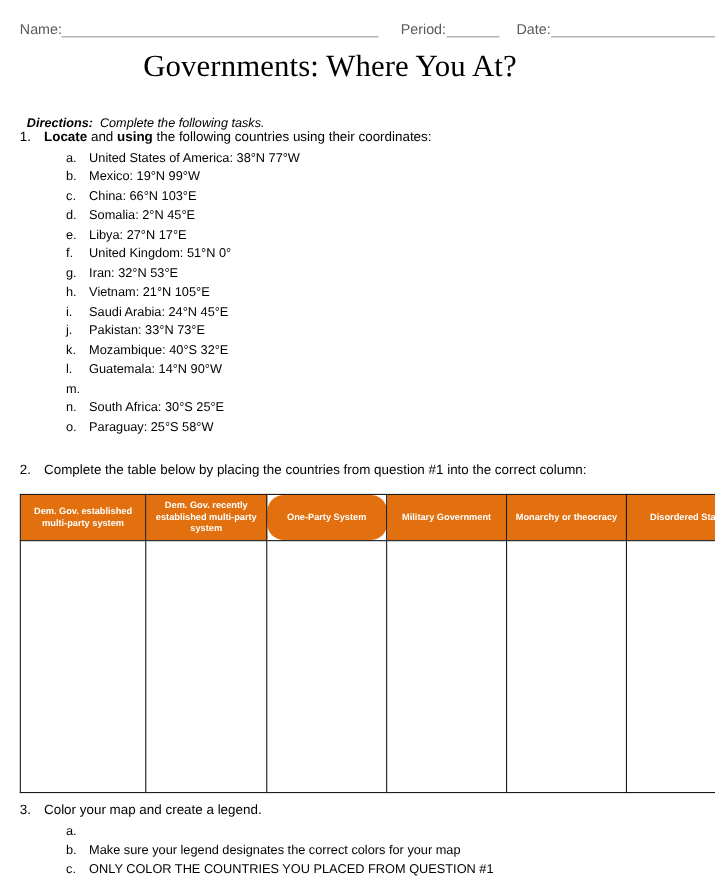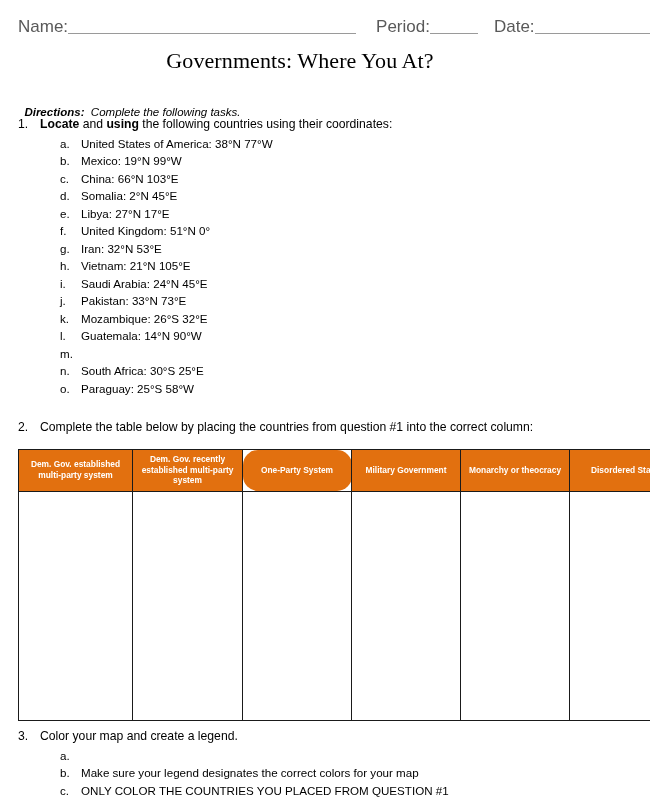--- a/index.html
+++ b/index.html
@@ -18,21 +18,21 @@
 
   
   .name-row {
     position: absolute;
     left: 18px;
     top: 14px;
     width: 614px;
     height: 20px;
     display: flex;
     align-items: flex-end;
-    font-size: 17px;
+    font-size: 13px;
     color: #595959;
   }
   .field-label {
     white-space: pre;
     line-height: 15px;
   }
   .field-rule {
     border-bottom: 1px solid #9a9a9a;
     height: 14px;
     flex: 0 0 auto;
@@ -44,21 +44,21 @@
   .gap-xs { width: 16px; flex: 0 0 auto; }
 
   
   .page-title {
     position: absolute;
     left: 0;
     top: 44px;
     width: 600px;
     text-align: center;
     font-family: "Liberation Serif", serif;
-    font-size: 22px;
+    font-size: 28px;
     font-weight: 400;
     line-height: 34px;
     letter-spacing: 0.1px;
     color: #000;
   }
 
   
   .directions {
     position: absolute;
     left: 18px;
@@ -174,21 +174,21 @@
     <div class="sub-line"><span class="sub-letter">a.</span><span>United States of America: 38°N 77°W</span></div>
     <div class="sub-line"><span class="sub-letter">b.</span><span>Mexico: 19°N 99°W</span></div>
     <div class="sub-line"><span class="sub-letter">c.</span><span>China: 66°N 103°E</span></div>
     <div class="sub-line"><span class="sub-letter">d.</span><span>Somalia: 2°N 45°E</span></div>
     <div class="sub-line"><span class="sub-letter">e.</span><span>Libya: 27°N 17°E</span></div>
     <div class="sub-line"><span class="sub-letter">f.</span><span>United Kingdom: 51°N 0°</span></div>
     <div class="sub-line"><span class="sub-letter">g.</span><span>Iran: 32°N 53°E</span></div>
     <div class="sub-line"><span class="sub-letter">h.</span><span>Vietnam: 21°N 105°E</span></div>
     <div class="sub-line"><span class="sub-letter">i.</span><span>Saudi Arabia: 24°N 45°E</span></div>
     <div class="sub-line"><span class="sub-letter">j.</span><span>Pakistan: 33°N 73°E</span></div>
-    <div class="sub-line"><span class="sub-letter">k.</span><span>Mozambique: 26°S 32°E</span></div>
+    <div class="sub-line"><span class="sub-letter">k.</span><span>Mozambique: 40°S 32°E</span></div>
     <div class="sub-line"><span class="sub-letter">l.</span><span>Guatemala: 14°N 90°W</span></div>
     <div class="sub-line"><span class="sub-letter">m.</span></div>
     <div class="sub-line"><span class="sub-letter">n.</span><span>South Africa: 30°S 25°E</span></div>
     <div class="sub-line"><span class="sub-letter">o.</span><span>Paraguay: 25°S 58°W</span></div>
   </div>
 </div>
 
 <div class="q-block" id="q2-block">
   <div class="q-line">
     <span class="q-num">2.</span>

